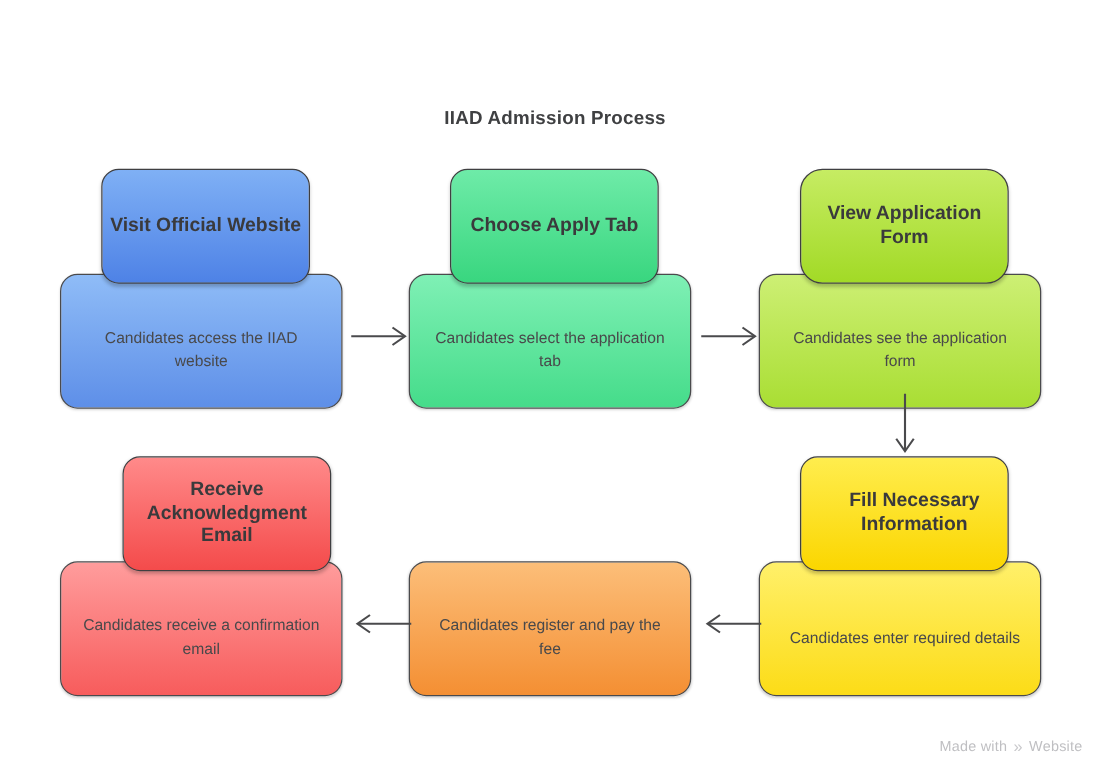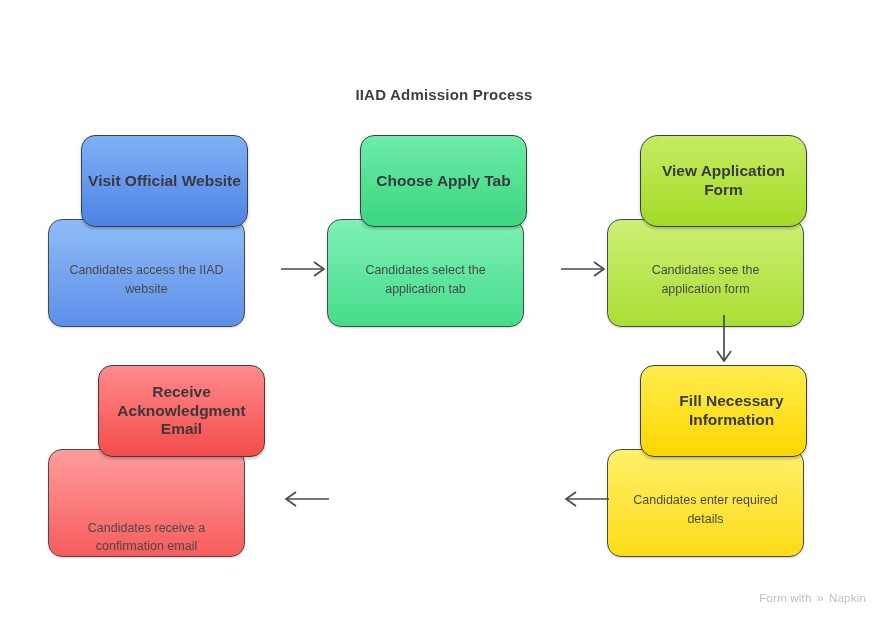--- a/index.html
+++ b/index.html
@@ -42,21 +42,21 @@
   .node {
     position: absolute;
     width: 233px;
     height: 190px;
   }
 
   .node-body {
     position: absolute;
     left: 0;
     top: 84px;
-    width: 197px;
+    width: 226px;
     height: 108px;
     border: 1.6px solid #4a4a4c;
     border-radius: 14px;
     display: flex;
     align-items: center;
     justify-content: center;
     text-align: center;
     padding: 0 16px 0 16px;
     box-shadow: 0 1px 2px rgba(0,0,0,.18);
   }
@@ -101,21 +101,21 @@
 
   .c-lime  .node-body   { background: linear-gradient(180deg,#CDEF74 0%, #A9DE33 100%); justify-content: center; }
   .c-lime  .node-header { background: linear-gradient(180deg,#C6EC63 0%, #A2DA26 100%); border-radius: 18px; }
 
   .c-yellow .node-body   { background: linear-gradient(180deg,#FFF06A 0%, #FCDC17 100%); justify-content: flex-end; }
   .c-yellow .node-header { background: linear-gradient(180deg,#FFED4E 0%, #FBD600 100%); padding-left: 22px; }
 
   .c-orange .node-body   { background: linear-gradient(180deg,#FCBE79 0%, #F48F33 100%); }
   .c-orange .node-header { background: linear-gradient(180deg,#FBB263 0%, #F2851E 100%); }
 
-  .c-red   .node-body   { background: linear-gradient(180deg,#FF9C9C 0%, #F75C5C 100%); align-items: flex-end; }
+  .c-red   .node-body   { background: linear-gradient(180deg,#FF9C9C 0%, #F75C5C 100%); }
   .c-red   .node-header { background: linear-gradient(180deg,#FF8A8A 0%, #F44B4B 100%); margin-left: 17px; }
 
   
   .connector {
     position: absolute;
     overflow: visible;
   }
   .connector line, .connector path {
     stroke: #4a4a4c;
     stroke-width: 1.7px;
@@ -179,20 +179,23 @@
   <div class="node c-red" style="left:48px; top:365px;">
     <div class="node-body">
       <span class="node-body-text">Candidates receive a confirmation email</span>
     </div>
     <div class="node-header">
       <span class="node-header-text">Receive Acknowledgment Email</span>
     </div>
   </div>
 
   <div class="node c-orange" style="left:327px; top:365px;">
+    <div class="node-body">
+      <span class="node-body-text">Candidates register and pay the fee</span>
+    </div>
   </div>
 
   <div class="node c-yellow" style="left:607px; top:365px;">
     <div class="node-body">
       <span class="node-body-text">Candidates enter required details</span>
     </div>
     <div class="node-header">
       <span class="node-header-text">Fill Necessary Information</span>
     </div>
   </div>
@@ -216,18 +219,18 @@
     <line x1="48" y1="14" x2="6" y2="14"></line>
     <path d="M 15 7 L 5 14 L 15 21"></path>
   </svg>
 
   <svg class="connector" style="left:281px; top:485px; width:48px; height:28px;" viewBox="0 0 48 28">
     <line x1="48" y1="14" x2="6" y2="14"></line>
     <path d="M 15 7 L 5 14 L 15 21"></path>
   </svg>
 
   <div id="watermark">
-    <span>Form with</span>
+    <span>Made with</span>
     <span class="napkin-glyph">»</span>
-    <span>Napkin</span>
+    <span>Website</span>
   </div>
 
 </div>
 
 </body></html>

